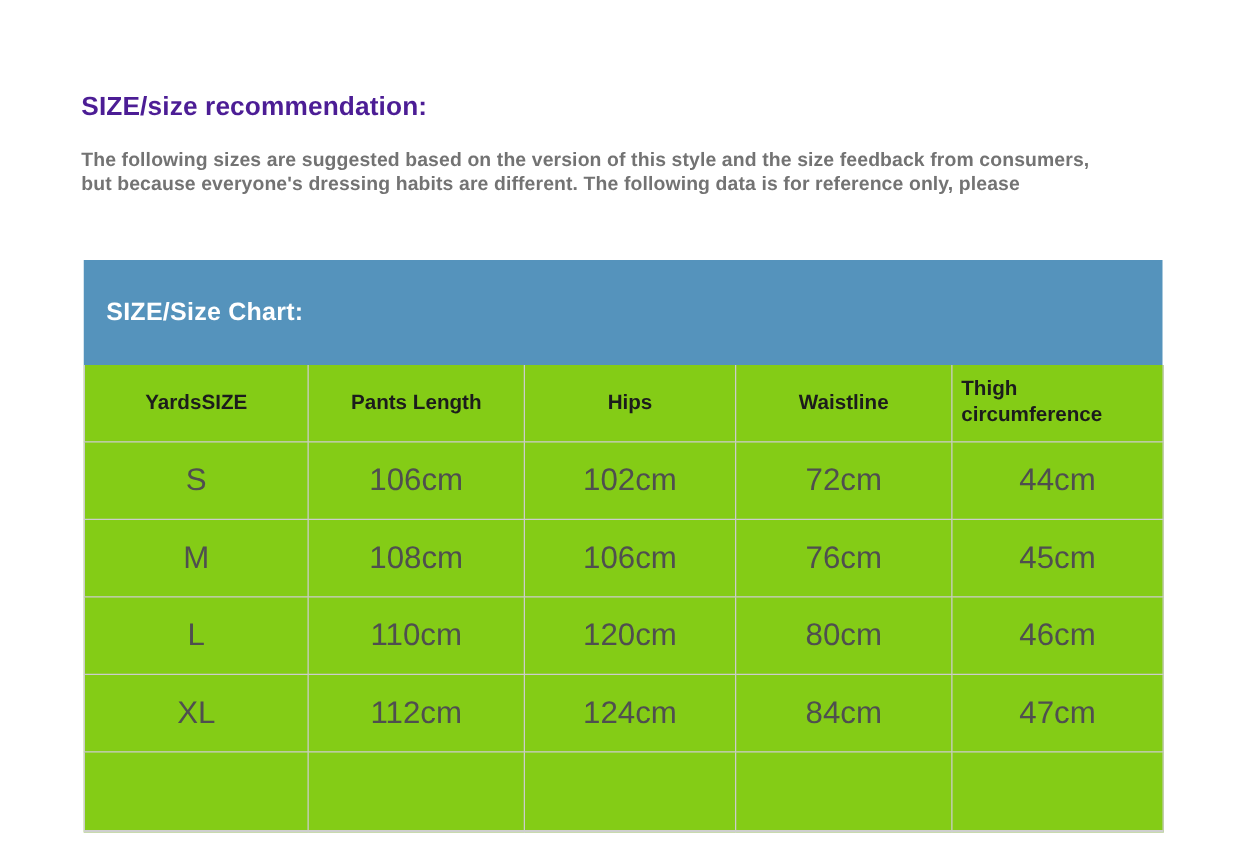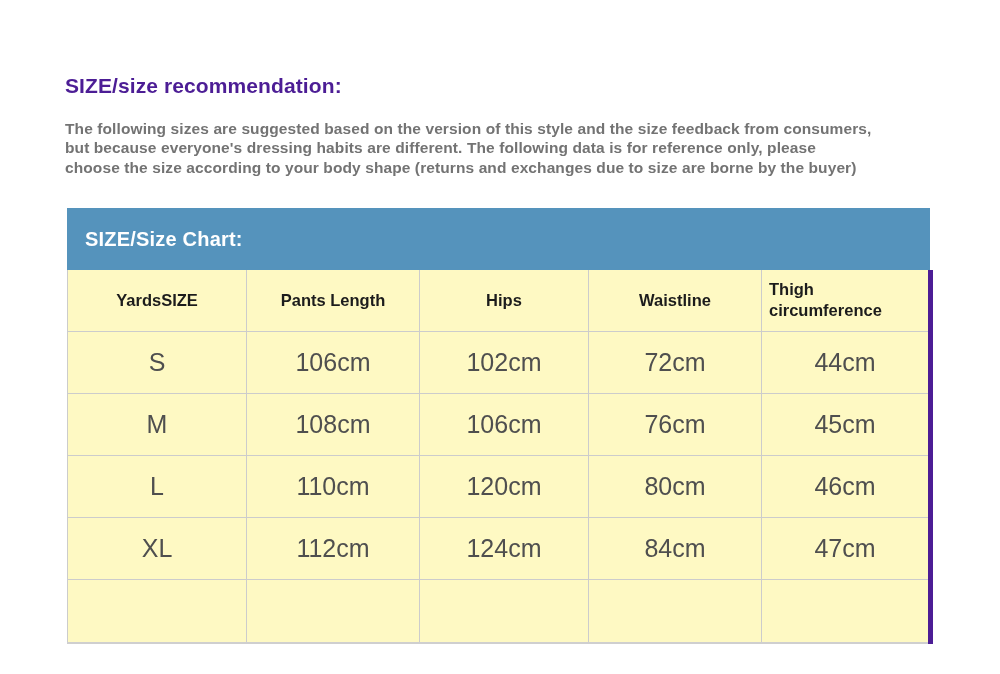--- a/index.html
+++ b/index.html
@@ -38,40 +38,40 @@
     white-space: nowrap;
     letter-spacing: 0.1px;
   }
   .chart {
     position: absolute;
     left: 67px;
     top: 208px;
     width: 863px;
   }
   .chart-title-bar {
-    height: 62px;
+    height: 84px;
     background: #5593bc;
     display: flex;
     align-items: center;
     padding-left: 18px;
     box-sizing: border-box;
   }
   .chart-title-bar .title {
     color: #ffffff;
     font-size: 20px;
     font-weight: bold;
     letter-spacing: 0.2px;
   }
   table.size-table {
     width: 863px;
     border-collapse: collapse;
     table-layout: fixed;
-    background: #fef9c3;
+    background: #84cc16;
     border-left: 1px solid #c9c9c9;
-    border-right: 5px solid #4c1d95;
+    border-right: 1px solid #4c1d95;
     border-bottom: 2px solid #cfcfcf;
   }
   table.size-table th,
   table.size-table td {
     border: 1px solid #cccccc;
     text-align: center;
     vertical-align: middle;
     padding: 0;
     overflow: hidden;
   }
@@ -106,21 +106,20 @@
 </head>
 <body>
 
 <div class="page">
 
   <div class="rec-heading">SIZE/size recommendation:</div>
 
   <div class="rec-para">
     <div class="line">The following sizes are suggested based on the version of this style and the size feedback from consumers,</div>
     <div class="line">but because everyone's dressing habits are different. The following data is for reference only, please</div>
-    <div class="line">choose the size according to your body shape (returns and exchanges due to size are borne by the buyer)</div>
   </div>
 
   <div class="chart">
 
     <div class="chart-title-bar">
       <span class="title">SIZE/Size Chart:</span>
     </div>
 
     <table class="size-table">
       <colgroup>

